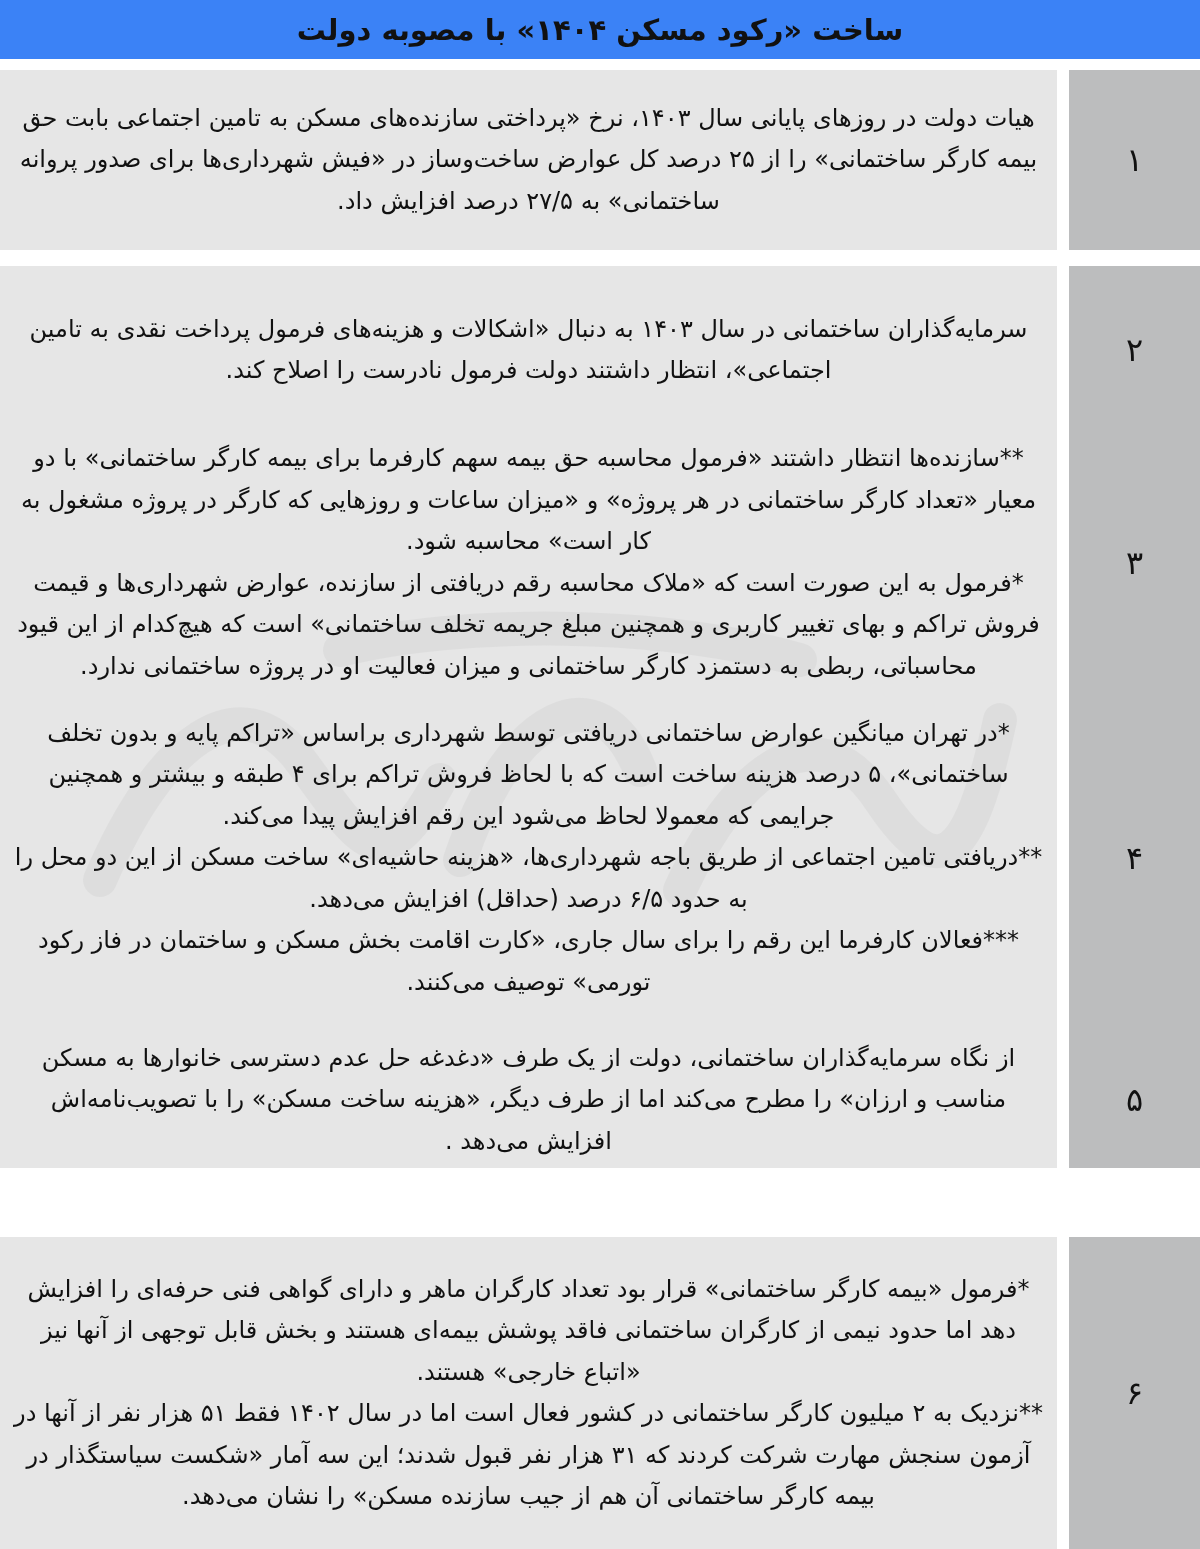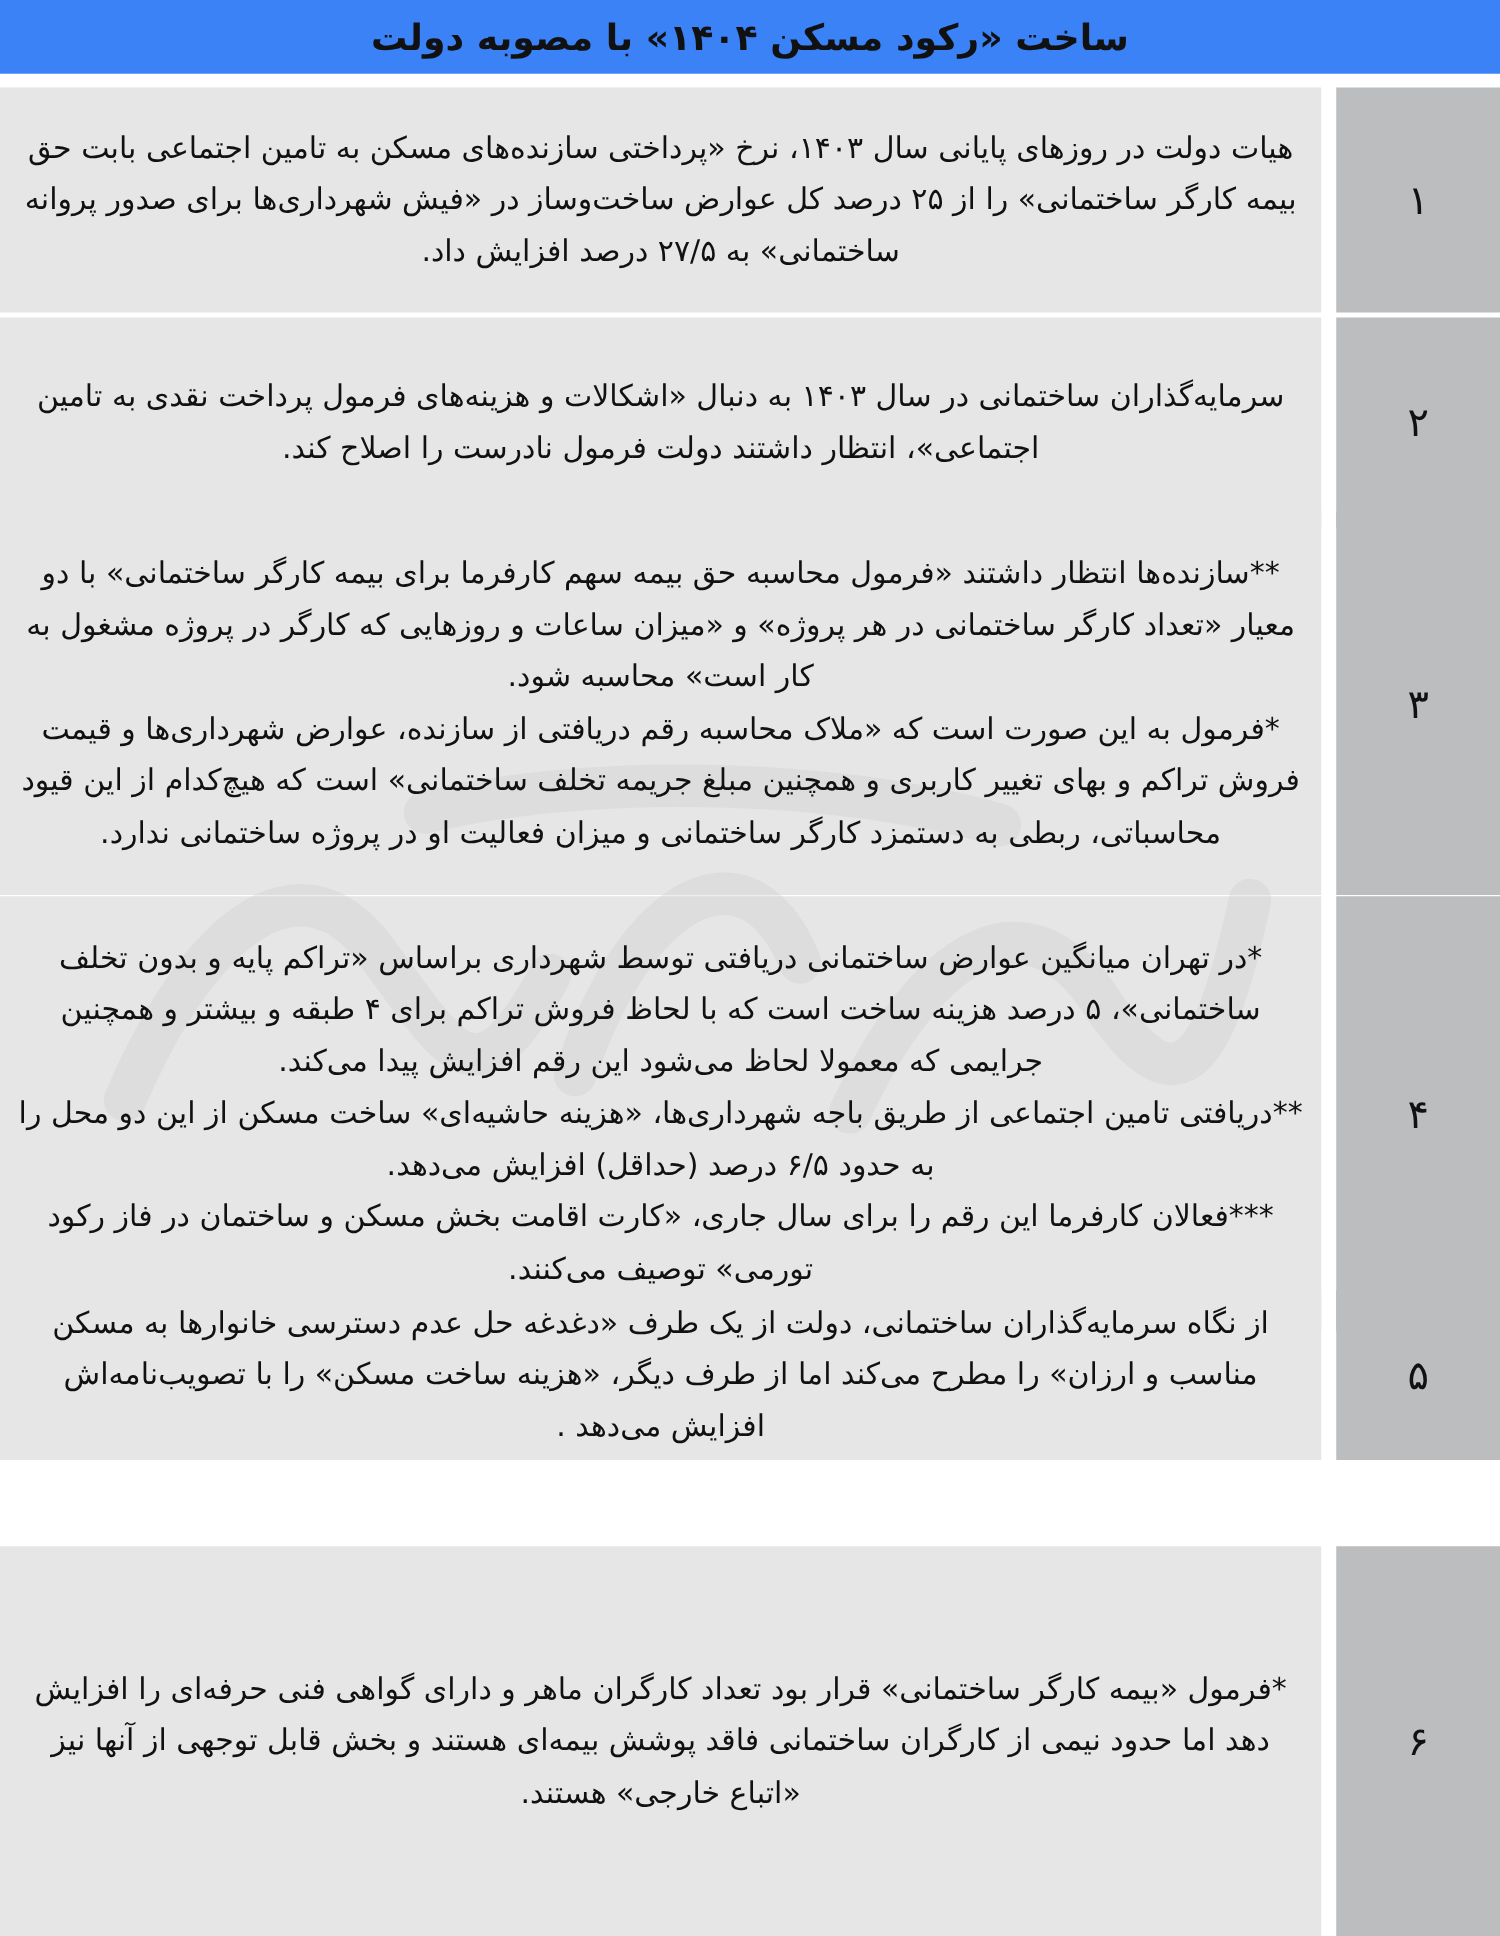--- a/index.html
+++ b/index.html
@@ -100,21 +100,21 @@
   <div class="text-cell">
     <div class="para-wrap">
       <p class="para">هیات دولت در روزهای پایانی سال ۱۴۰۳، نرخ «پرداختی سازنده‌های مسکن به تامین اجتماعی بابت حق بیمه کارگر ساختمانی» را از ۲۵ درصد کل عوارض ساخت‌وساز در «فیش شهرداری‌ها برای صدور پروانه ساختمانی» به ۲۷/۵ درصد افزایش داد.</p>
     </div>
   </div>
   <div class="num-cell">
     <span class="num">۱</span>
   </div>
 </div>
 
-<div class="row" style="top:254px;height:168px;border-radius:23px;">
+<div class="row" style="top:266px;height:168px;border-radius:23px;">
   <div class="text-cell">
     <div class="para-wrap">
       <p class="para">سرمایه‌گذاران ساختمانی در سال ۱۴۰۳ به دنبال «اشکالات و هزینه‌های فرمول پرداخت نقدی به تامین اجتماعی»، انتظار داشتند دولت فرمول نادرست را اصلاح کند.</p>
     </div>
   </div>
   <div class="num-cell">
     <span class="num">۲</span>
   </div>
 </div>
 
@@ -123,21 +123,21 @@
     <div class="para-wrap">
       <p class="para">**سازنده‌ها انتظار داشتند «فرمول محاسبه حق بیمه سهم کارفرما برای بیمه کارگر ساختمانی» با دو معیار «تعداد کارگر ساختمانی در هر پروژه» و «میزان ساعات و روزهایی که کارگر در پروژه مشغول به کار است» محاسبه شود.</p>
       <p class="para">*فرمول به این صورت است که «ملاک محاسبه رقم دریافتی از سازنده، عوارض شهرداری‌ها و قیمت فروش تراکم و بهای تغییر کاربری و همچنین مبلغ جریمه تخلف ساختمانی» است که هیچ‌کدام از این قیود محاسباتی، ربطی به دستمزد کارگر ساختمانی و میزان فعالیت او در پروژه ساختمانی ندارد.</p>
     </div>
   </div>
   <div class="num-cell">
     <span class="num">۳</span>
   </div>
 </div>
 
-<div class="row" style="top:717px;height:348px;">
+<div class="row" style="top:684px;height:348px;">
   <div class="text-cell">
     <div class="para-wrap">
       <p class="para">*در تهران میانگین عوارض ساختمانی دریافتی توسط شهرداری براساس «تراکم پایه و بدون تخلف ساختمانی»، ۵ درصد هزینه ساخت است که با لحاظ فروش تراکم برای ۴ طبقه و بیشتر و همچنین جرایمی که معمولا لحاظ می‌شود این رقم افزایش پیدا می‌کند.</p>
       <p class="para">**دریافتی تامین اجتماعی از طریق باجه شهرداری‌ها، «هزینه حاشیه‌ای» ساخت مسکن از این دو محل را به حدود ۶/۵ درصد (حداقل) افزایش می‌دهد.</p>
       <p class="para">***فعالان کارفرما این رقم را برای سال جاری، «کارت اقامت بخش مسکن و ساختمان در فاز رکود تورمی» توصیف می‌کنند.</p>
     </div>
   </div>
   <div class="num-cell">
     <span class="num">۴</span>
   </div>
@@ -151,20 +151,21 @@
   </div>
   <div class="num-cell">
     <span class="num">۵</span>
   </div>
 </div>
 
 <div class="row" style="top:1237px;height:312px;">
   <div class="text-cell">
     <div class="para-wrap">
       <p class="para">*فرمول «بیمه کارگر ساختمانی» قرار بود تعداد کارگران ماهر و دارای گواهی فنی حرفه‌ای را افزایش دهد اما حدود نیمی از کارگران ساختمانی فاقد پوشش بیمه‌ای هستند و بخش قابل توجهی از آنها نیز «اتباع خارجی» هستند.</p>
+      <p class="para">**نزدیک به ۲ میلیون کارگر ساختمانی در کشور فعال است اما در سال ۱۴۰۲ فقط ۵۱ هزار نفر از آنها در آزمون سنجش مهارت شرکت کردند که ۳۱ هزار نفر قبول شدند؛ این سه آمار «شکست سیاستگذار در بیمه کارگر ساختمانی آن هم از جیب سازنده مسکن» را نشان می‌دهد.</p>
     </div>
   </div>
   <div class="num-cell">
     <span class="num">۶</span>
   </div>
 </div>
 
 <svg class="watermark" viewBox="0 0 1000 400" xmlns="http://www.w3.org/2000/svg">
   <g fill="none" stroke="#cfcfcf" stroke-width="34" stroke-linecap="round">
     <path d="M60 320 C 120 180, 200 120, 260 200 S 340 330, 400 220"></path>

